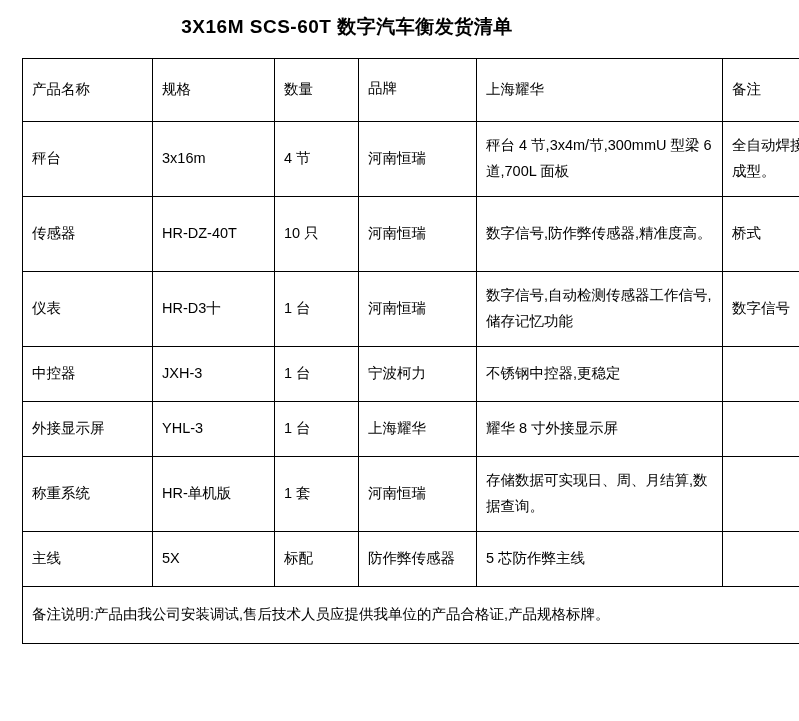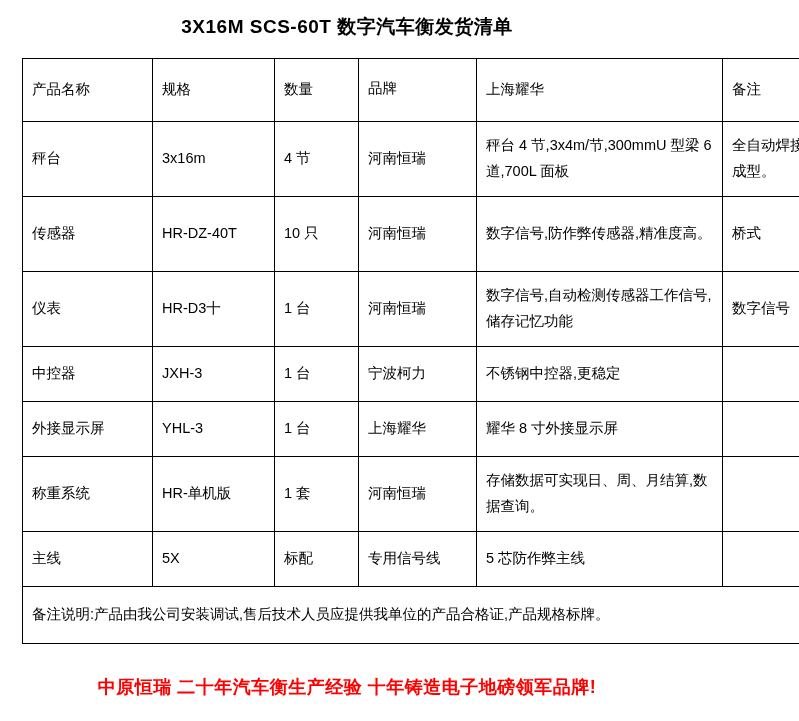--- a/index.html
+++ b/index.html
@@ -143,26 +143,25 @@
           <td>HR-单机版</td>
           <td>1 套</td>
           <td>河南恒瑞</td>
           <td>存储数据可实现日、周、月结算,数据查询。</td>
           <td></td>
         </tr>
         <tr class="row-short">
           <td>主线</td>
           <td>5X</td>
           <td>标配</td>
-          <td>专用信号线</td>
+          <td>防作弊传感器</td>
           <td>5 芯防作弊主线</td>
           <td></td>
         </tr>
         <tr class="note-row">
           <td colspan="6">备注说明:产品由我公司安装调试,售后技术人员应提供我单位的产品合格证,产品规格标牌。</td>
         </tr>
       </tbody>
     </table>
   </div>
 
-  <div class="footer">中原恒瑞 二十年汽车衡生产经验 十年铸造电子地磅领军品牌!</div>
 
 </div>
 
 </body></html>

